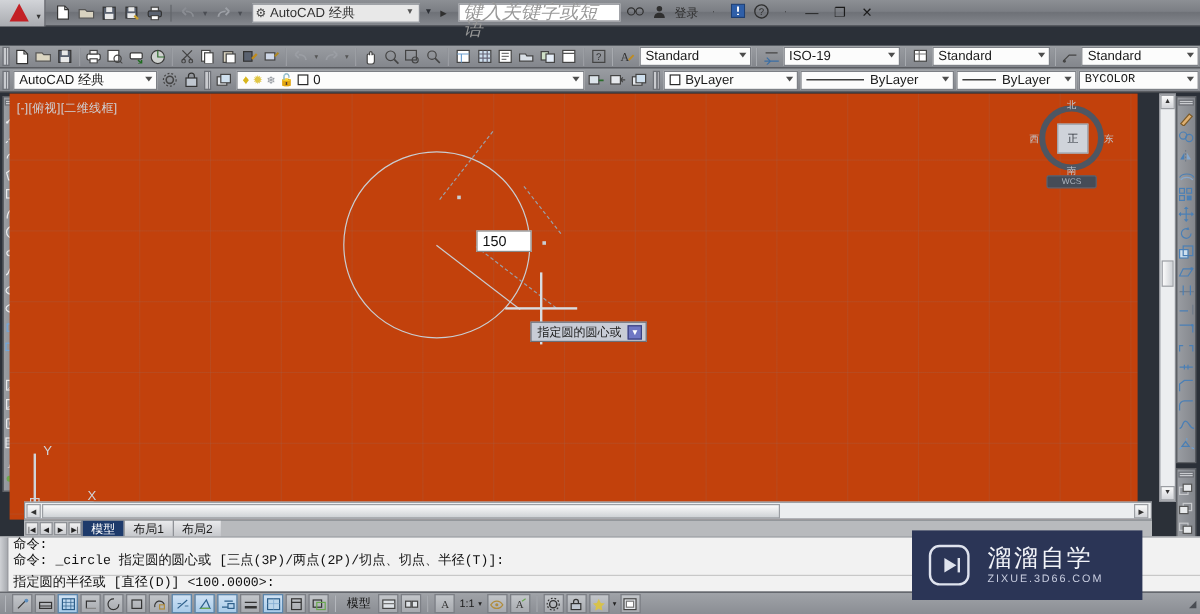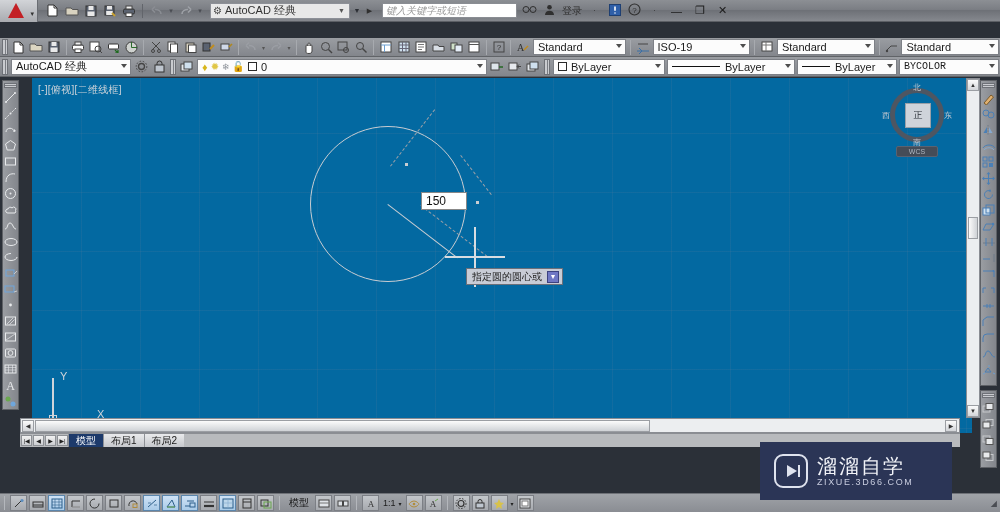--- a/index.html
+++ b/index.html
@@ -44,21 +44,21 @@
   }
   .wsbox .gear { font-size:10px; margin-right:3px; color:#444; }
   .wsbox .arr { position:absolute; right:4px; font-size:7px; color:#555; }
   .tb-titles {
     flex:1; display:flex; align-items:center; justify-content:center;
     gap:14px; color:#2d2d2d; font-size:11px; letter-spacing:.2px;
   }
   .tb-right { display:flex; align-items:center; gap:5px; padding-right:6px; }
   .searchbox {
     width:135px; height:15px; background:#fff; border:1px solid #8a8d93;
-    font-size:10px; color:#999; padding:0 3px; line-height:14px;
+    font-size:16px; color:#999; padding:0 3px; line-height:14px;
     font-style: italic;
   }
   .ticon { font-size:11px; color:#2f2f2f; width:15px; text-align:center; }
   .winbtn { font-size:11px; color:#1b1b1b; padding:0 4px; }
 
   
   .menubar {
     position:absolute; left:0; top:22px; width:1000px; height:16px;
     background: linear-gradient(to bottom,#93969b,#7e8187);
     display:flex; align-items:center; border-bottom:1px solid #5e6167;
@@ -124,22 +124,22 @@
   }
   .rtool1 { right:3px; top:80px; height:306px; }
   .rtool2 { right:3px; top:390px; height:78px; }
   .rtool .vgrip { width:13px; height:5px; margin-bottom:2px;
     background:linear-gradient(to bottom,#c9cbcf 0,#c9cbcf 1px,#7a7d83 1px,#7a7d83 2px,#c9cbcf 2px,#c9cbcf 4px);
     border:1px solid #6e7177; }
   .rtool .ib { width:15px;height:16px; display:flex;align-items:center;justify-content:center; }
 
   
   .canvas {
-    position:absolute; left:32px; top:78px; width:940px; height:355px;
-    background:#0369a1; overflow:hidden;
+    position:absolute; left:8px; top:78px; width:940px; height:355px;
+    background:#c2410c; overflow:hidden;
   }
   .gridlines {
     position:absolute; inset:0;
     background-image:
       linear-gradient(to right, rgba(120,135,155,.13) 1px, transparent 1px),
       linear-gradient(to bottom, rgba(120,135,155,.13) 1px, transparent 1px);
     background-size: 59px 59px;
     background-position: -10px -4px;
   }
   .vplabel {
@@ -277,21 +277,21 @@
   }
   .sbtn.on { background:linear-gradient(to bottom,#cfe2f5,#a9cbe8); border-color:#5b86ad; }
   .ssep { width:1px; height:14px; background:#6e7177; margin:0 4px;
           border-right:1px solid #b4b7bc; }
   .smodel { font-size:10px; color:#141414; padding:0 5px; }
   .scale { font-size:9px; color:#1b1b1b; padding:0 3px; }
 
   
   .watermark {
     position:absolute; left:760px; top:442px; width:192px; height:58px;
-    background:#2b3556; display:flex; align-items:center; gap:9px;
+    background:#2b3556; display:flex; align-items:center; gap:15px;
     padding-left:14px;
   }
   .wm-logo { width:34px; height:34px; border:2.5px solid #dfe3ee; border-radius:9px;
              display:flex; align-items:center; justify-content:center; position:relative; }
   .wm-logo .play { width:0;height:0;border-left:10px solid #dfe3ee;
                    border-top:6px solid transparent; border-bottom:6px solid transparent;
                    margin-left:1px; }
   .wm-logo .bar { position:absolute; right:6px; width:2.5px; height:12px; background:#dfe3ee; }
   .wm-txt1 { color:#f1f3f8; font-size:20px; letter-spacing:2px; line-height:22px; }
   .wm-txt2 { color:#c9cee0; font-size:9px; letter-spacing:1.6px; }
@@ -989,20 +989,28 @@
   <div class="tabbar">
     <span class="navb">|◀</span>
     <span class="navb">◀</span>
     <span class="navb">▶</span>
     <span class="navb">▶|</span>
     <div class="tab active">模型</div>
     <div class="tab">布局1</div>
     <div class="tab">布局2</div>
   </div>
 
+  <div class="cmdarea">
+    <div class="cmd-grip"></div>
+    <div class="cmdlines">
+      <div class="cmdline">命令:</div>
+      <div class="cmdline">命令: _circle 指定圆的圆心或 [三点(3P)/两点(2P)/切点、切点、半径(T)]:</div>
+      <div class="cmdline cmdinput" style="margin-top:4px">指定圆的半径或 [直径(D)] &lt;100.0000&gt;:</div>
+    </div>
+  </div>
 
   <div class="statusbar">
     <div class="ssep"></div>
     <div class="sbtn">
       <svg width="12" height="11" viewBox="0 0 12 11">
           <path d="M2 9l6-6" stroke="#333"></path>
           <circle cx="9" cy="2.5" r="1.6" fill="#5d8fc0"></circle>
         </svg>
     </div>
     <div class="sbtn">

